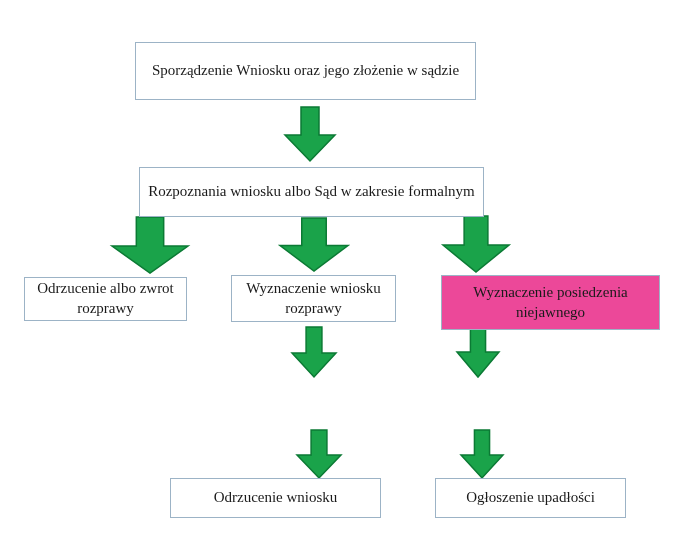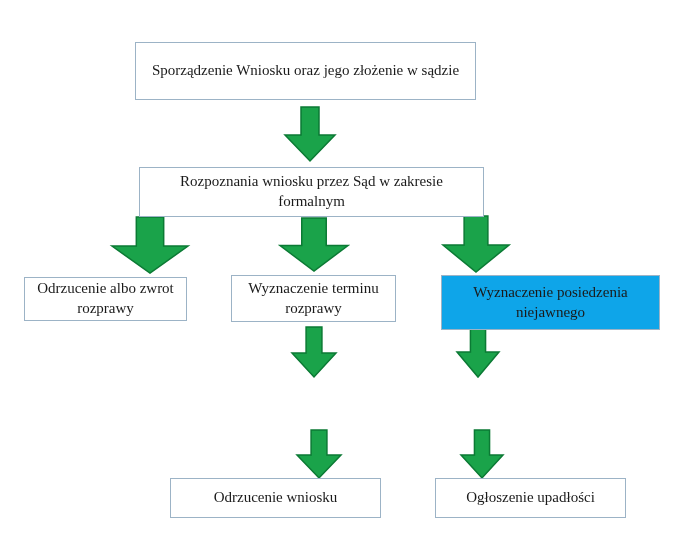--- a/index.html
+++ b/index.html
@@ -85,29 +85,29 @@
     </div>
     <div class="arrow" style="left: 461px; top: 430px; width: 42px; height: 48px;">
       <svg viewBox="0 0 100 100" preserveAspectRatio="none">
         <polygon points="32,0 68,0 68,52 100,52 50,100 0,52 32,52" fill="#1aa34a" stroke="#0b7a34" stroke-width="1.5" vector-effect="non-scaling-stroke" stroke-linejoin="miter"></polygon>
       </svg>
     </div>
     <div class="node" style="left: 135px; top: 42px; width: 341px; height: 58px; border-color: rgb(156, 179, 198); background: rgb(255, 255, 255); color: rgb(26, 26, 26);">
       <span>Sporządzenie Wniosku oraz jego złożenie w sądzie</span>
     </div>
     <div class="node" style="left: 139px; top: 167px; width: 345px; height: 50px; border-color: rgb(156, 179, 198); background: rgb(255, 255, 255); color: rgb(26, 26, 26);">
-      <span>Rozpoznania wniosku przez Sąd w zakresie formalnym</span>
+      <span>Rozpoznania wniosku albo Sąd w zakresie formalnym</span>
     </div>
     <div class="node" style="left: 24px; top: 277px; width: 163px; height: 44px; border-color: rgb(156, 179, 198); background: rgb(255, 255, 255); color: rgb(26, 26, 26);">
       <span>Odrzucenie albo zwrot rozprawy</span>
     </div>
     <div class="node" style="left: 231px; top: 275px; width: 165px; height: 47px; border-color: rgb(156, 179, 198); background: rgb(255, 255, 255); color: rgb(26, 26, 26);">
-      <span>Wyznaczenie terminu rozprawy</span>
+      <span>Wyznaczenie wniosku rozprawy</span>
     </div>
-    <div class="node" style="left: 441px; top: 275px; width: 219px; height: 55px; border-color: rgb(156, 179, 198); background: #0ea5e9; color: rgb(26, 26, 26); align-items: center;">
+    <div class="node" style="left: 441px; top: 275px; width: 219px; height: 55px; border-color: rgb(156, 179, 198); background: #ec4899; color: rgb(26, 26, 26); align-items: center;">
       <span>Wyznaczenie posiedzenia niejawnego</span>
     </div>
     <div class="node" style="left: 170px; top: 478px; width: 211px; height: 34px; border-color: rgb(156, 179, 198); background: rgb(255, 255, 255); color: rgb(26, 26, 26);">
       <span>Odrzucenie wniosku</span>
     </div>
     <div class="node" style="left: 435px; top: 478px; width: 191px; height: 34px; border-color: rgb(156, 179, 198); background: rgb(255, 255, 255); color: rgb(26, 26, 26);">
       <span>Ogłoszenie upadłości</span>
     </div>
   </div>
 

